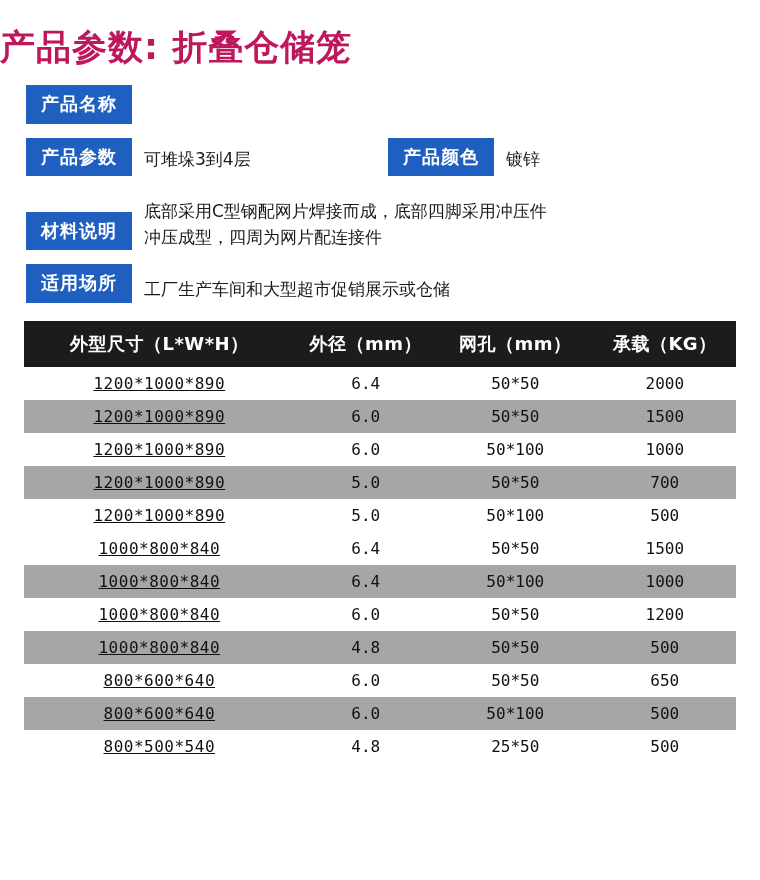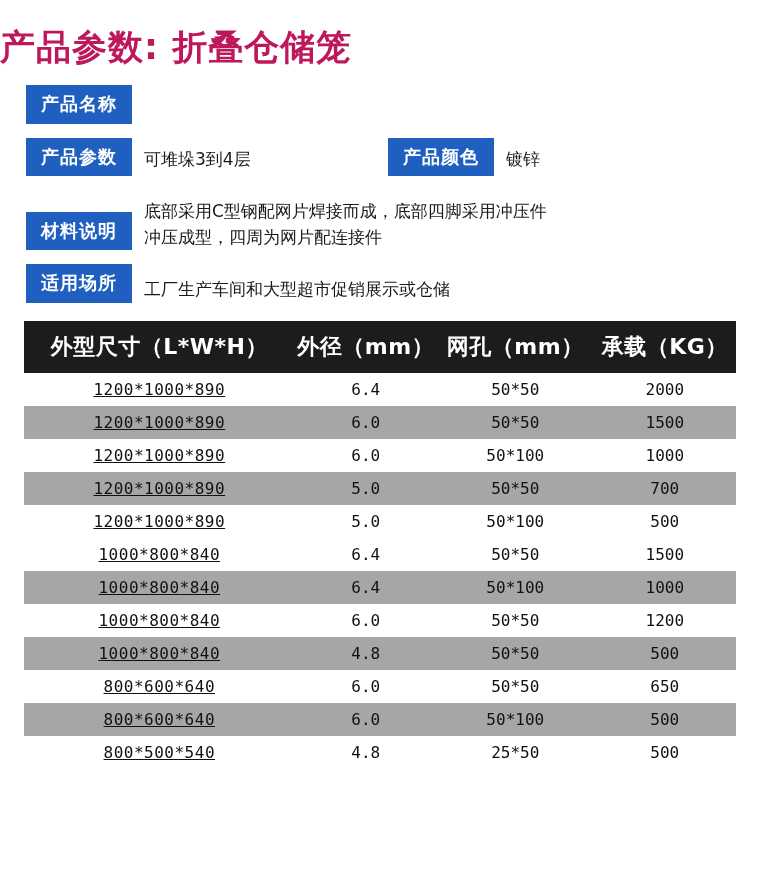--- a/index.html
+++ b/index.html
@@ -68,21 +68,21 @@
   }
   table.specs {
     border-collapse: collapse;
     width: 712px;
     margin: 18px 24px 0 24px;
     table-layout: fixed;
   }
   table.specs thead th {
     background: #1c1c1c;
     color: #ffffff;
-    font-size: 22px;
+    font-size: 18px;
     font-weight: bold;
     padding: 11px 0;
     text-align: center;
     letter-spacing: 0.5px;
     margin-left: 28px;
   }
   table.specs tbody td {
     font-size: 16px;
     text-align: center;
     padding: 7px 0;

